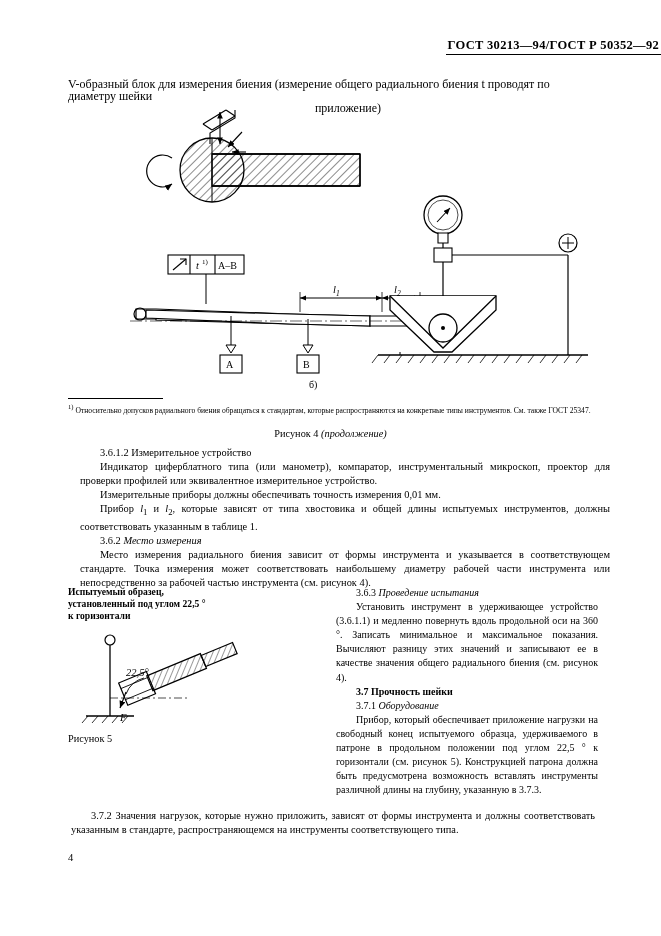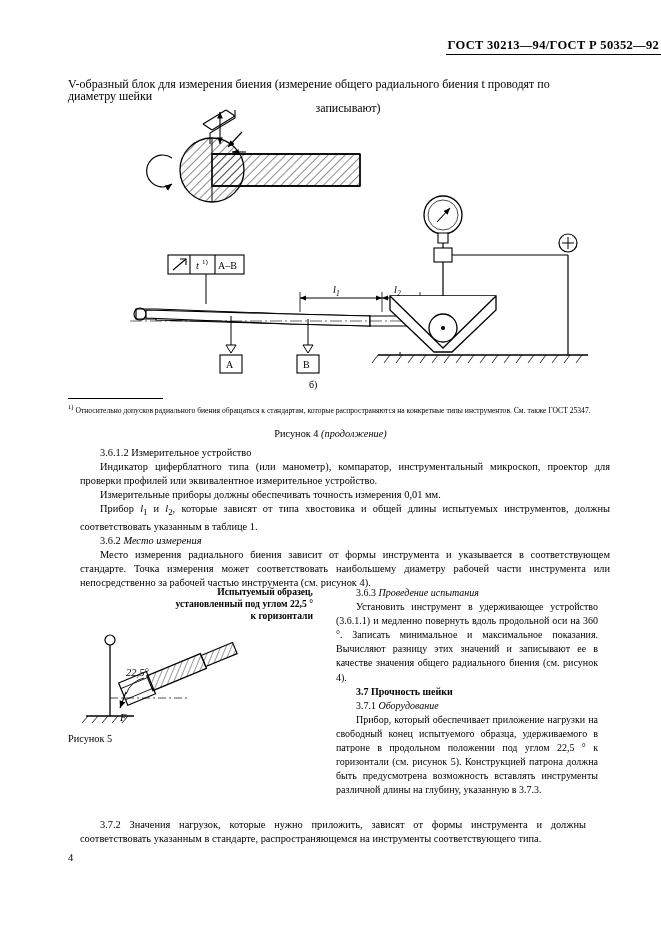--- a/index.html
+++ b/index.html
@@ -116,21 +116,21 @@
   .col-right {
     position: absolute;
     right: 0; top: 0;
     width: 262px;
     font-size: 10px;
     line-height: 14.1px;
     text-align: justify;
   }
   .col-right p { margin: 0; text-indent: 20px; }
   .col-left .cap {
-    text-align: right;
+    text-align: left;
     font-size: 9.6px;
     font-weight: bold;
     line-height: 12px;
   }
   .fig5 {
     position: relative;
     width: 245px;
     height: 105px;
     margin-top: 4px;
   }
@@ -141,21 +141,21 @@
   }
   .tail {
     position: absolute;
     left: 68px;
     top: 806px;
     width: 530px;
     font-size: 10.4px;
     line-height: 14.1px;
     text-align: justify;
   }
-  .tail p { margin: 12px; text-indent: 20px; }
+  .tail p { margin: 3px; text-indent: 20px; }
   .pagenum {
     position: absolute;
     left: 68px;
     top: 852px;
     font-size: 10.5px;
   }
   svg { display: block; }
   .lbl { font-family: "Liberation Serif", serif; font-size: 10px; }
   .lbl-i { font-family: "Liberation Serif", serif; font-size: 10.5px; font-style: italic; }
 </style>
@@ -163,21 +163,21 @@
 <body>
 
 <div class="page">
 
   <div class="header">
     <span class="underline">ГОСТ 30213—94/ГОСТ Р 50352—92</span>
   </div>
 
   <div class="fig-caption-top">
     <span>V-образный блок для измерения биения (измерение общего радиального биения t проводят по диаметру шейки</span>
-    <span class="l2">записывают)</span>
+    <span class="l2">приложение)</span>
   </div>
 
   <div class="drawing">
     <svg width="545" height="292" viewBox="0 0 545 292">
       <defs>
         <pattern id="hatch" width="6" height="6" patternTransform="rotate(45)" patternUnits="userSpaceOnUse">
           <line x1="0" y1="0" x2="0" y2="6" stroke="#000" stroke-width="0.9"></line>
         </pattern>
         <pattern id="hatch2" width="5" height="5" patternTransform="rotate(45)" patternUnits="userSpaceOnUse">
           <line x1="0" y1="0" x2="0" y2="5" stroke="#000" stroke-width="0.8"></line>

